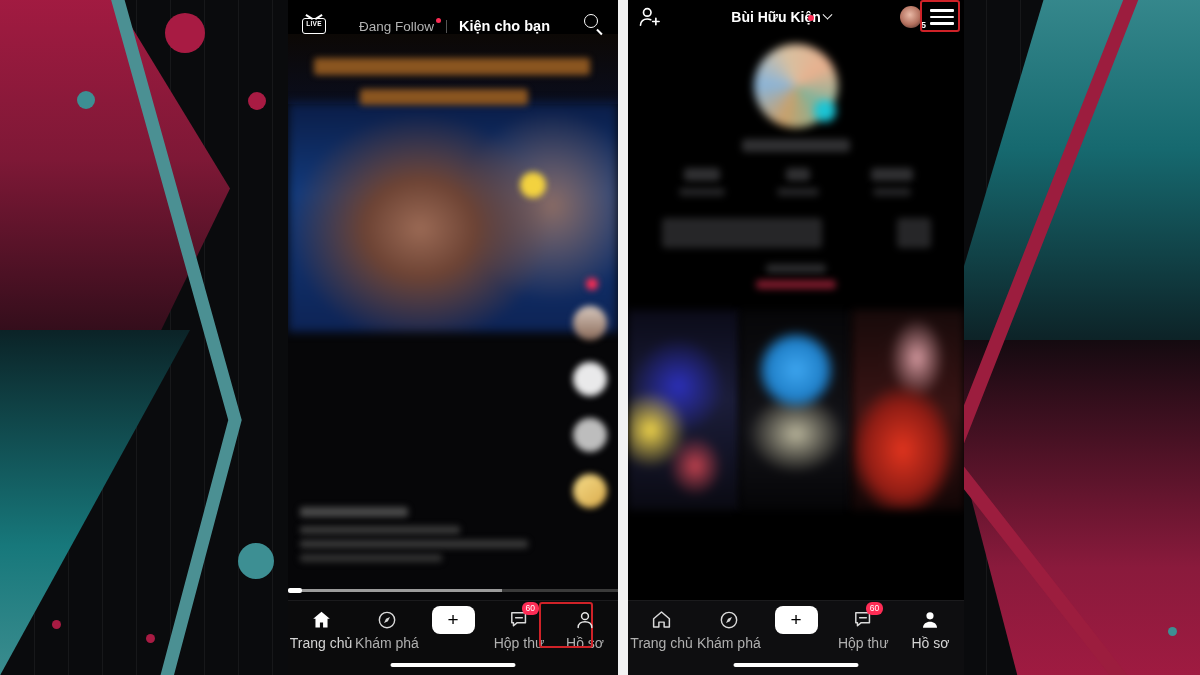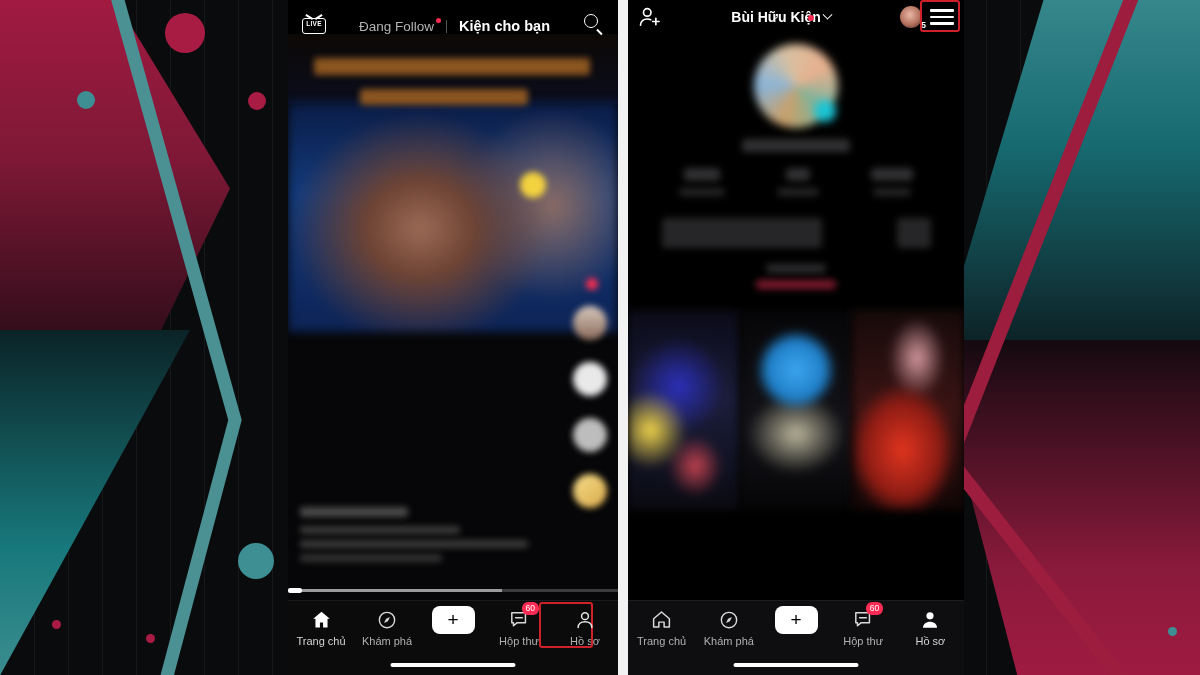--- a/index.html
+++ b/index.html
@@ -102,21 +102,21 @@
   .progress b { position:absolute; left:14px; top:0; width:200px; height:3px;
     background:#9a9a9a; }
 
   
   .tabbar { position:absolute; left:0; bottom:0; width:100%; height:75px;
     background:#0b0b0c; border-top:1px solid #1b1b1d;
     display:flex; align-items:flex-start; padding-top:8px; }
   .tabbar.right { background:#0e0e10; }
   .tab { flex:1; display:flex; flex-direction:column; align-items:center;
     gap:5px; position:relative; }
-  .tab-lbl { font-size:11px; color:#d4d4d4;text-align:right; }
+  .tab-lbl { font-size:14px; color:#d4d4d4;text-align:right; }
   .tab.dim .tab-lbl { color:#b0b0b0; }
   .tab-ic { height:21px; display:flex; align-items:center; justify-content:center;
     position:relative; }
   .ic-home svg, .ic-comp svg, .ic-prof svg, .ic-inbox svg { display:block; }
   .plus { width:43px; height:28px; border-radius:8px; background:#fff;
     position:relative; display:flex; align-items:center; justify-content:center;
     font-size:19px; color:#000; font-weight:400; line-height:1; }
   .plus:before,.plus:after { content:""; position:absolute; top:0; width:12px;
     height:28px; border-radius:8px; z-index:-1; }
   .plus:before { left:-5px; background:#25f4ee; }

